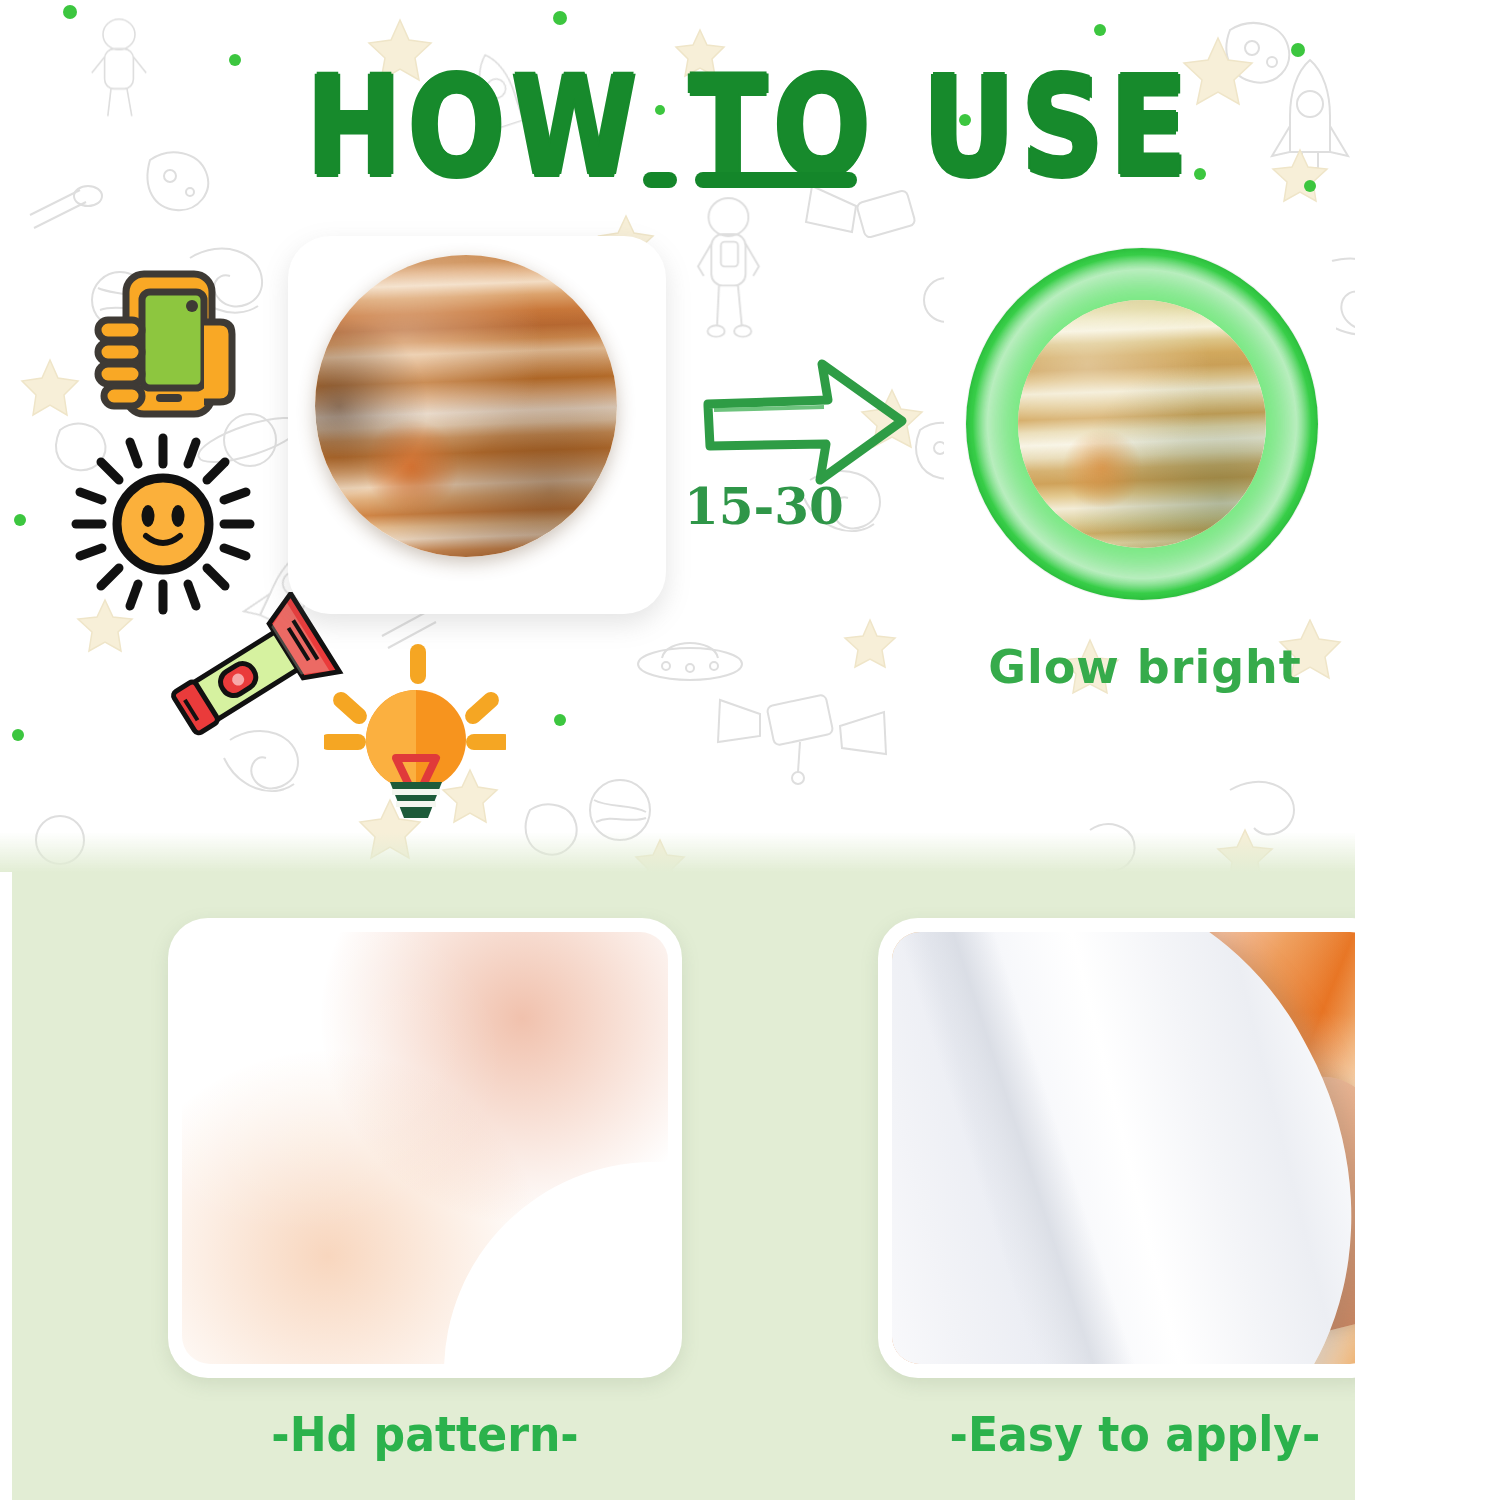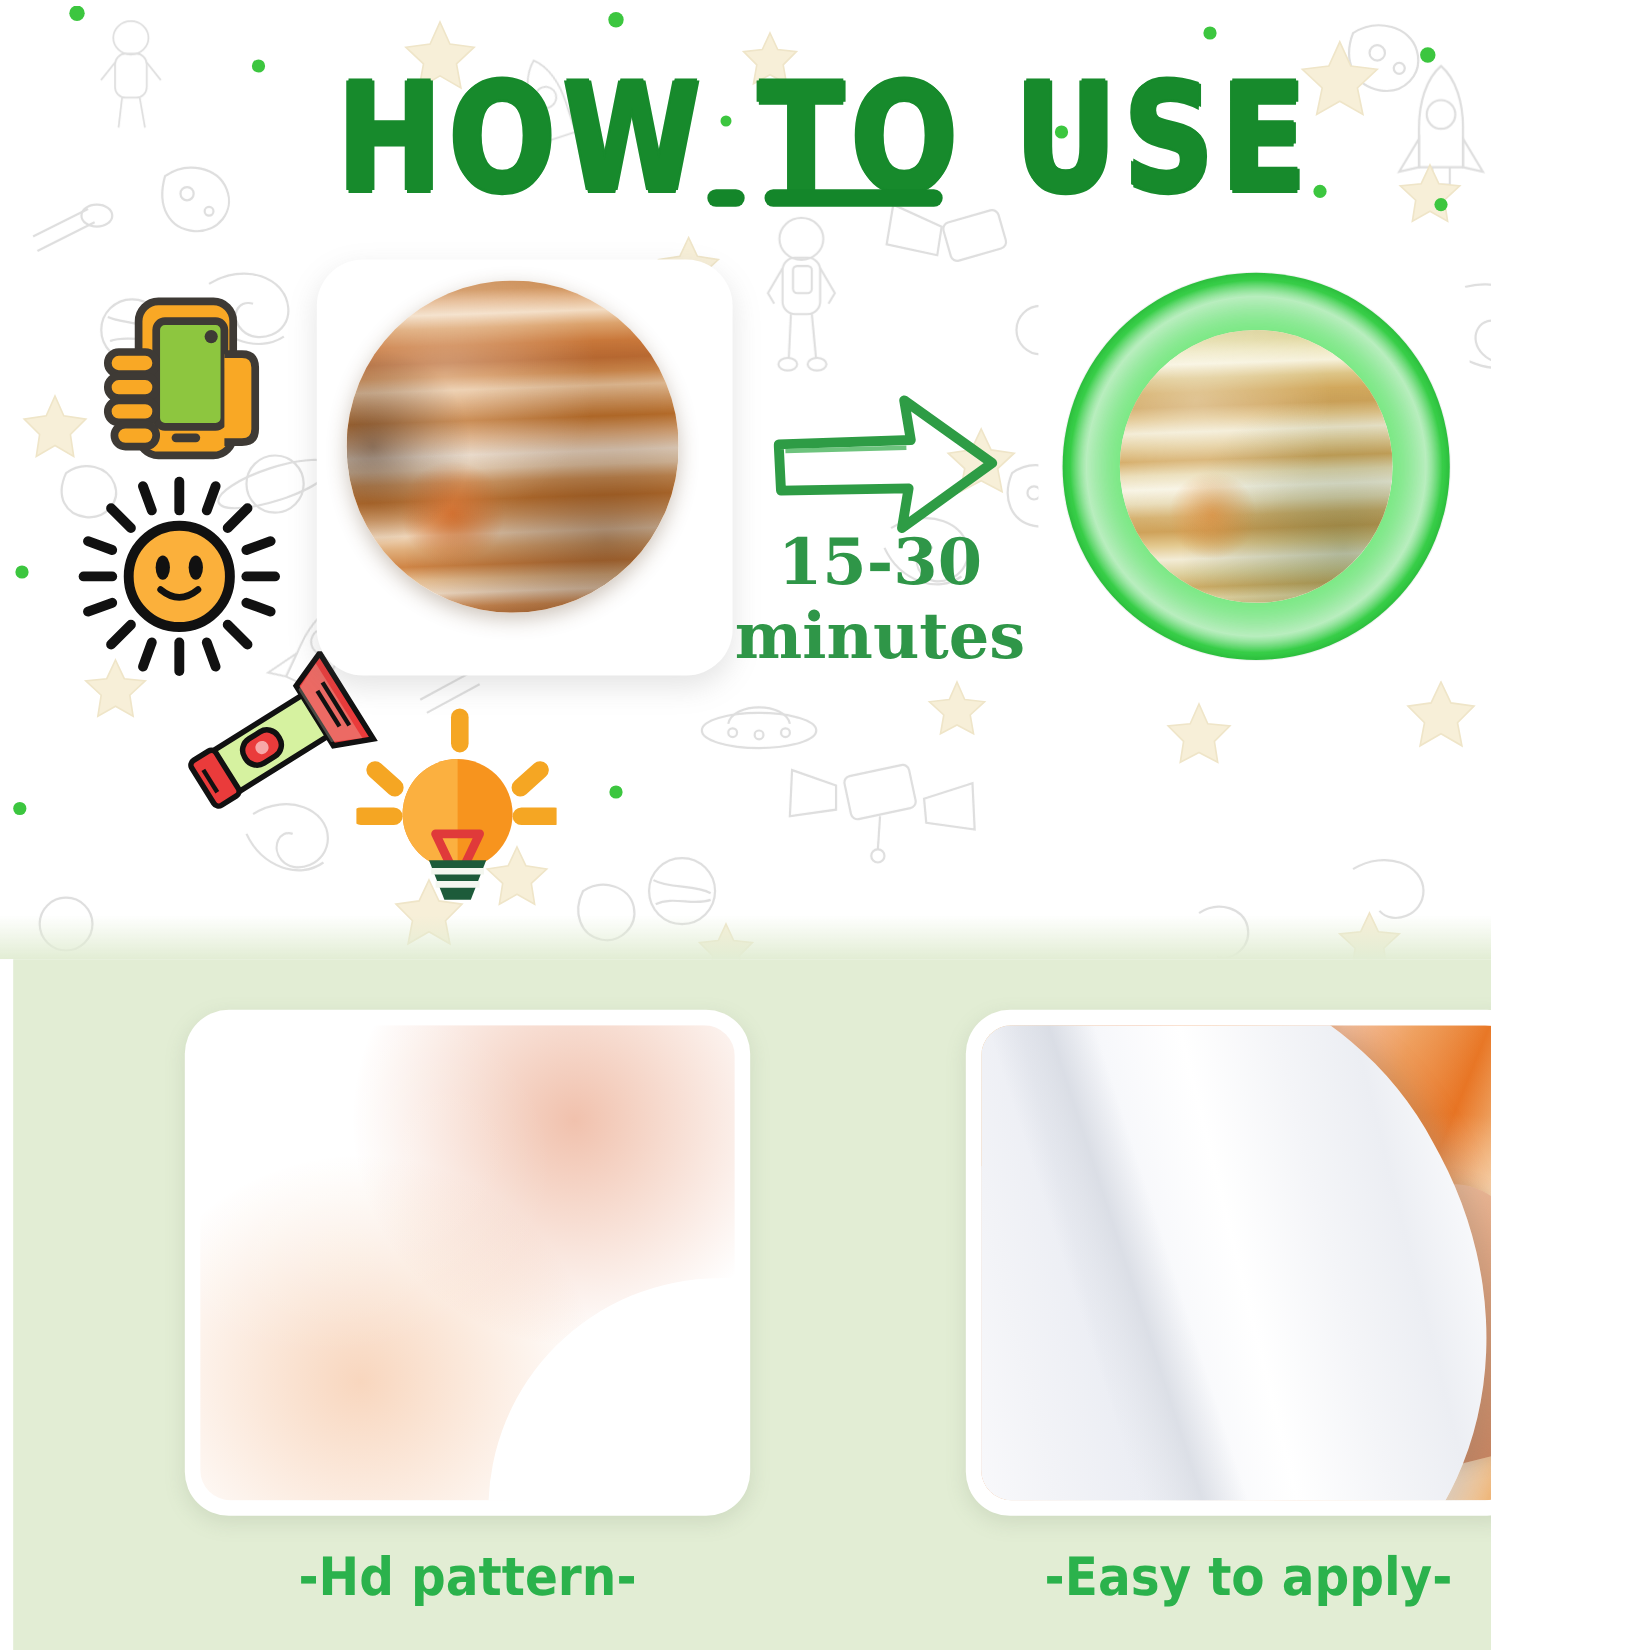--- a/index.html
+++ b/index.html
@@ -134,23 +134,23 @@
   .jup-glow::after{
     content:"";position:absolute;inset:0;border-radius:50%;
     background:
       radial-gradient(circle at 28% 26%, rgba(255,255,255,.34) 0%, rgba(255,255,255,0) 48%),
       radial-gradient(circle at 82% 80%, rgba(20,60,15,.30) 0%, rgba(20,60,15,0) 52%);
   }
 
   
   .arrow-wrap{position:absolute;left:700px;top:358px;width:210px;height:130px;}
   .minutes{
-    position:absolute;left:640px;top:478px;width:320px;text-align:center;
+    position:absolute;left:684px;top:478px;width:320px;text-align:left;
     font-family:"DejaVu Serif",serif;font-weight:bold;
-    font-size:58px;line-height:1.15;color:#2f9648;
+    font-size:50px;line-height:1.15;color:#2f9648;
   }
   .minutes .l2{display:block;}
 
   .glow-caption{
     position:absolute;left:960px;top:636px;width:370px;text-align:center;
     font-family:"DejaVu Sans",sans-serif;font-weight:bold;
     font-size:46px;line-height:1.35;color:#36ab4b;
     letter-spacing:1px;
   }
   .glow-caption span{display:block;}
@@ -539,31 +539,31 @@
 
     <div class="arrow-wrap">
       <svg viewBox="0 0 210 130" width="210" height="130" xmlns="http://www.w3.org/2000/svg">
         <path d="M8 48 L8 46 L128 42 L122 6 L202 63 L120 122 L126 86 L10 88 Z" fill="none" stroke="#2e9c45" stroke-width="9" stroke-linejoin="round" stroke-linecap="round"></path>
         <path d="M14 52 L124 49" stroke="#49b45c" stroke-width="4" fill="none" opacity=".8"></path>
       </svg>
     </div>
 
     <div class="minutes">
       <span>15-30</span>
-      <span class="l2">minutes</span>
     </div>
 
     <div class="glow-card"></div>
     <div class="glow-disc">
       <div class="glow-core">
         <div class="jup-glow"></div>
       </div>
     </div>
 
     <div class="glow-caption">
+      <span>Glow bright</span>
     </div>
 
     <div class="section-fade"></div>
   </div>
 
   <div class="bottom-section">
 
     <div class="panel panel-left">
       <div class="panel-inner">
         <div class="hd-img"></div>

